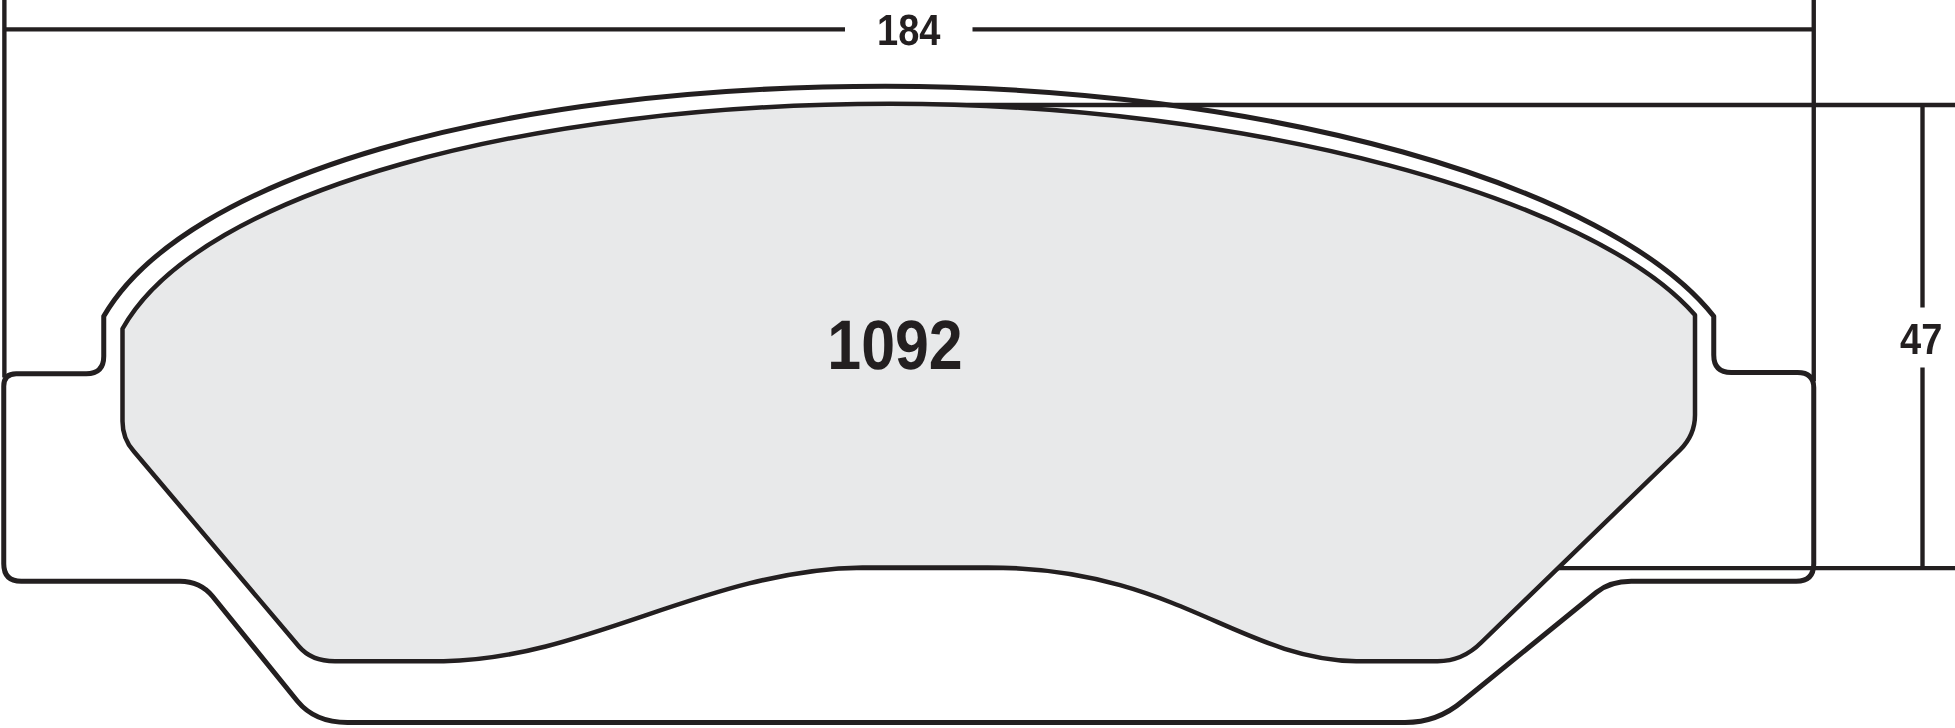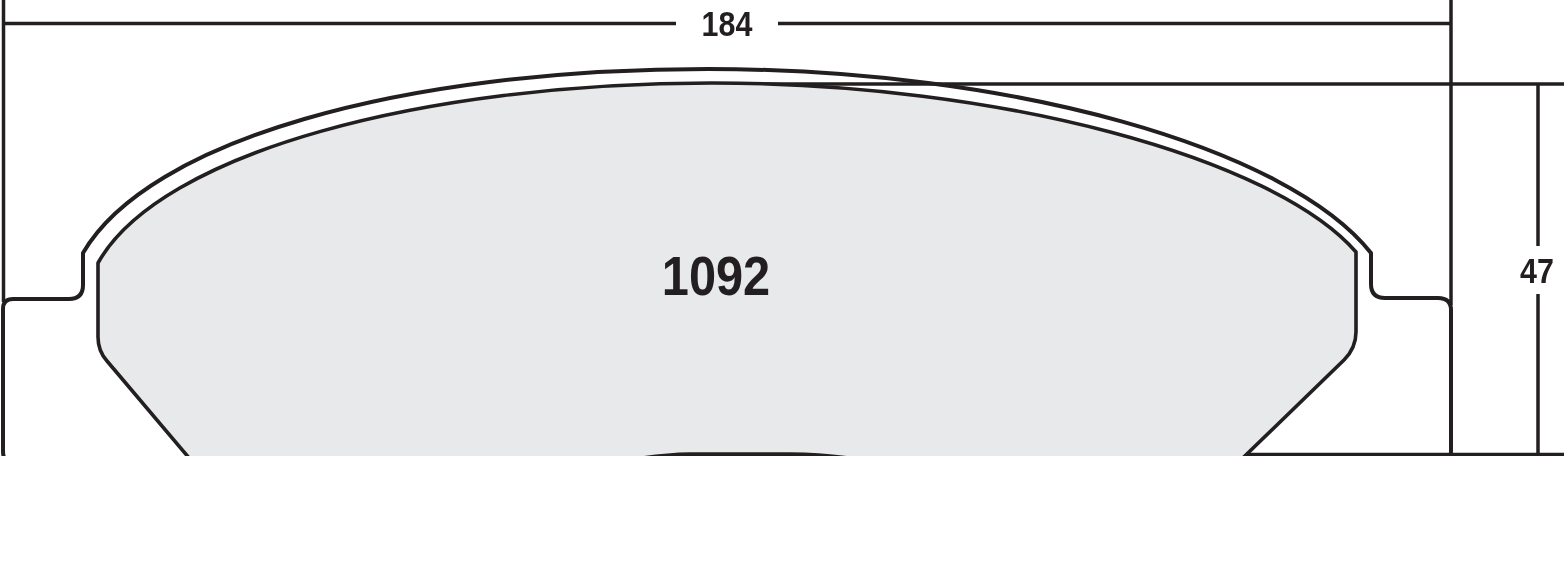--- a/index.html
+++ b/index.html
@@ -8,21 +8,21 @@
     --background: #ffffff;
   }
   html, body {
     margin: 0;
     padding: 0;
     background: var(--background);
   }
   .drawing-stage {
     position: relative;
     width: 1564px;
-    height: 456px;
+    height: 582px;
     background: var(--background);
     overflow: hidden;
   }
   svg { display: block; }
   .outline {
     fill: none;
     stroke: var(--line);
     stroke-width: 4;
     stroke-linecap: butt;
     stroke-linejoin: round;

